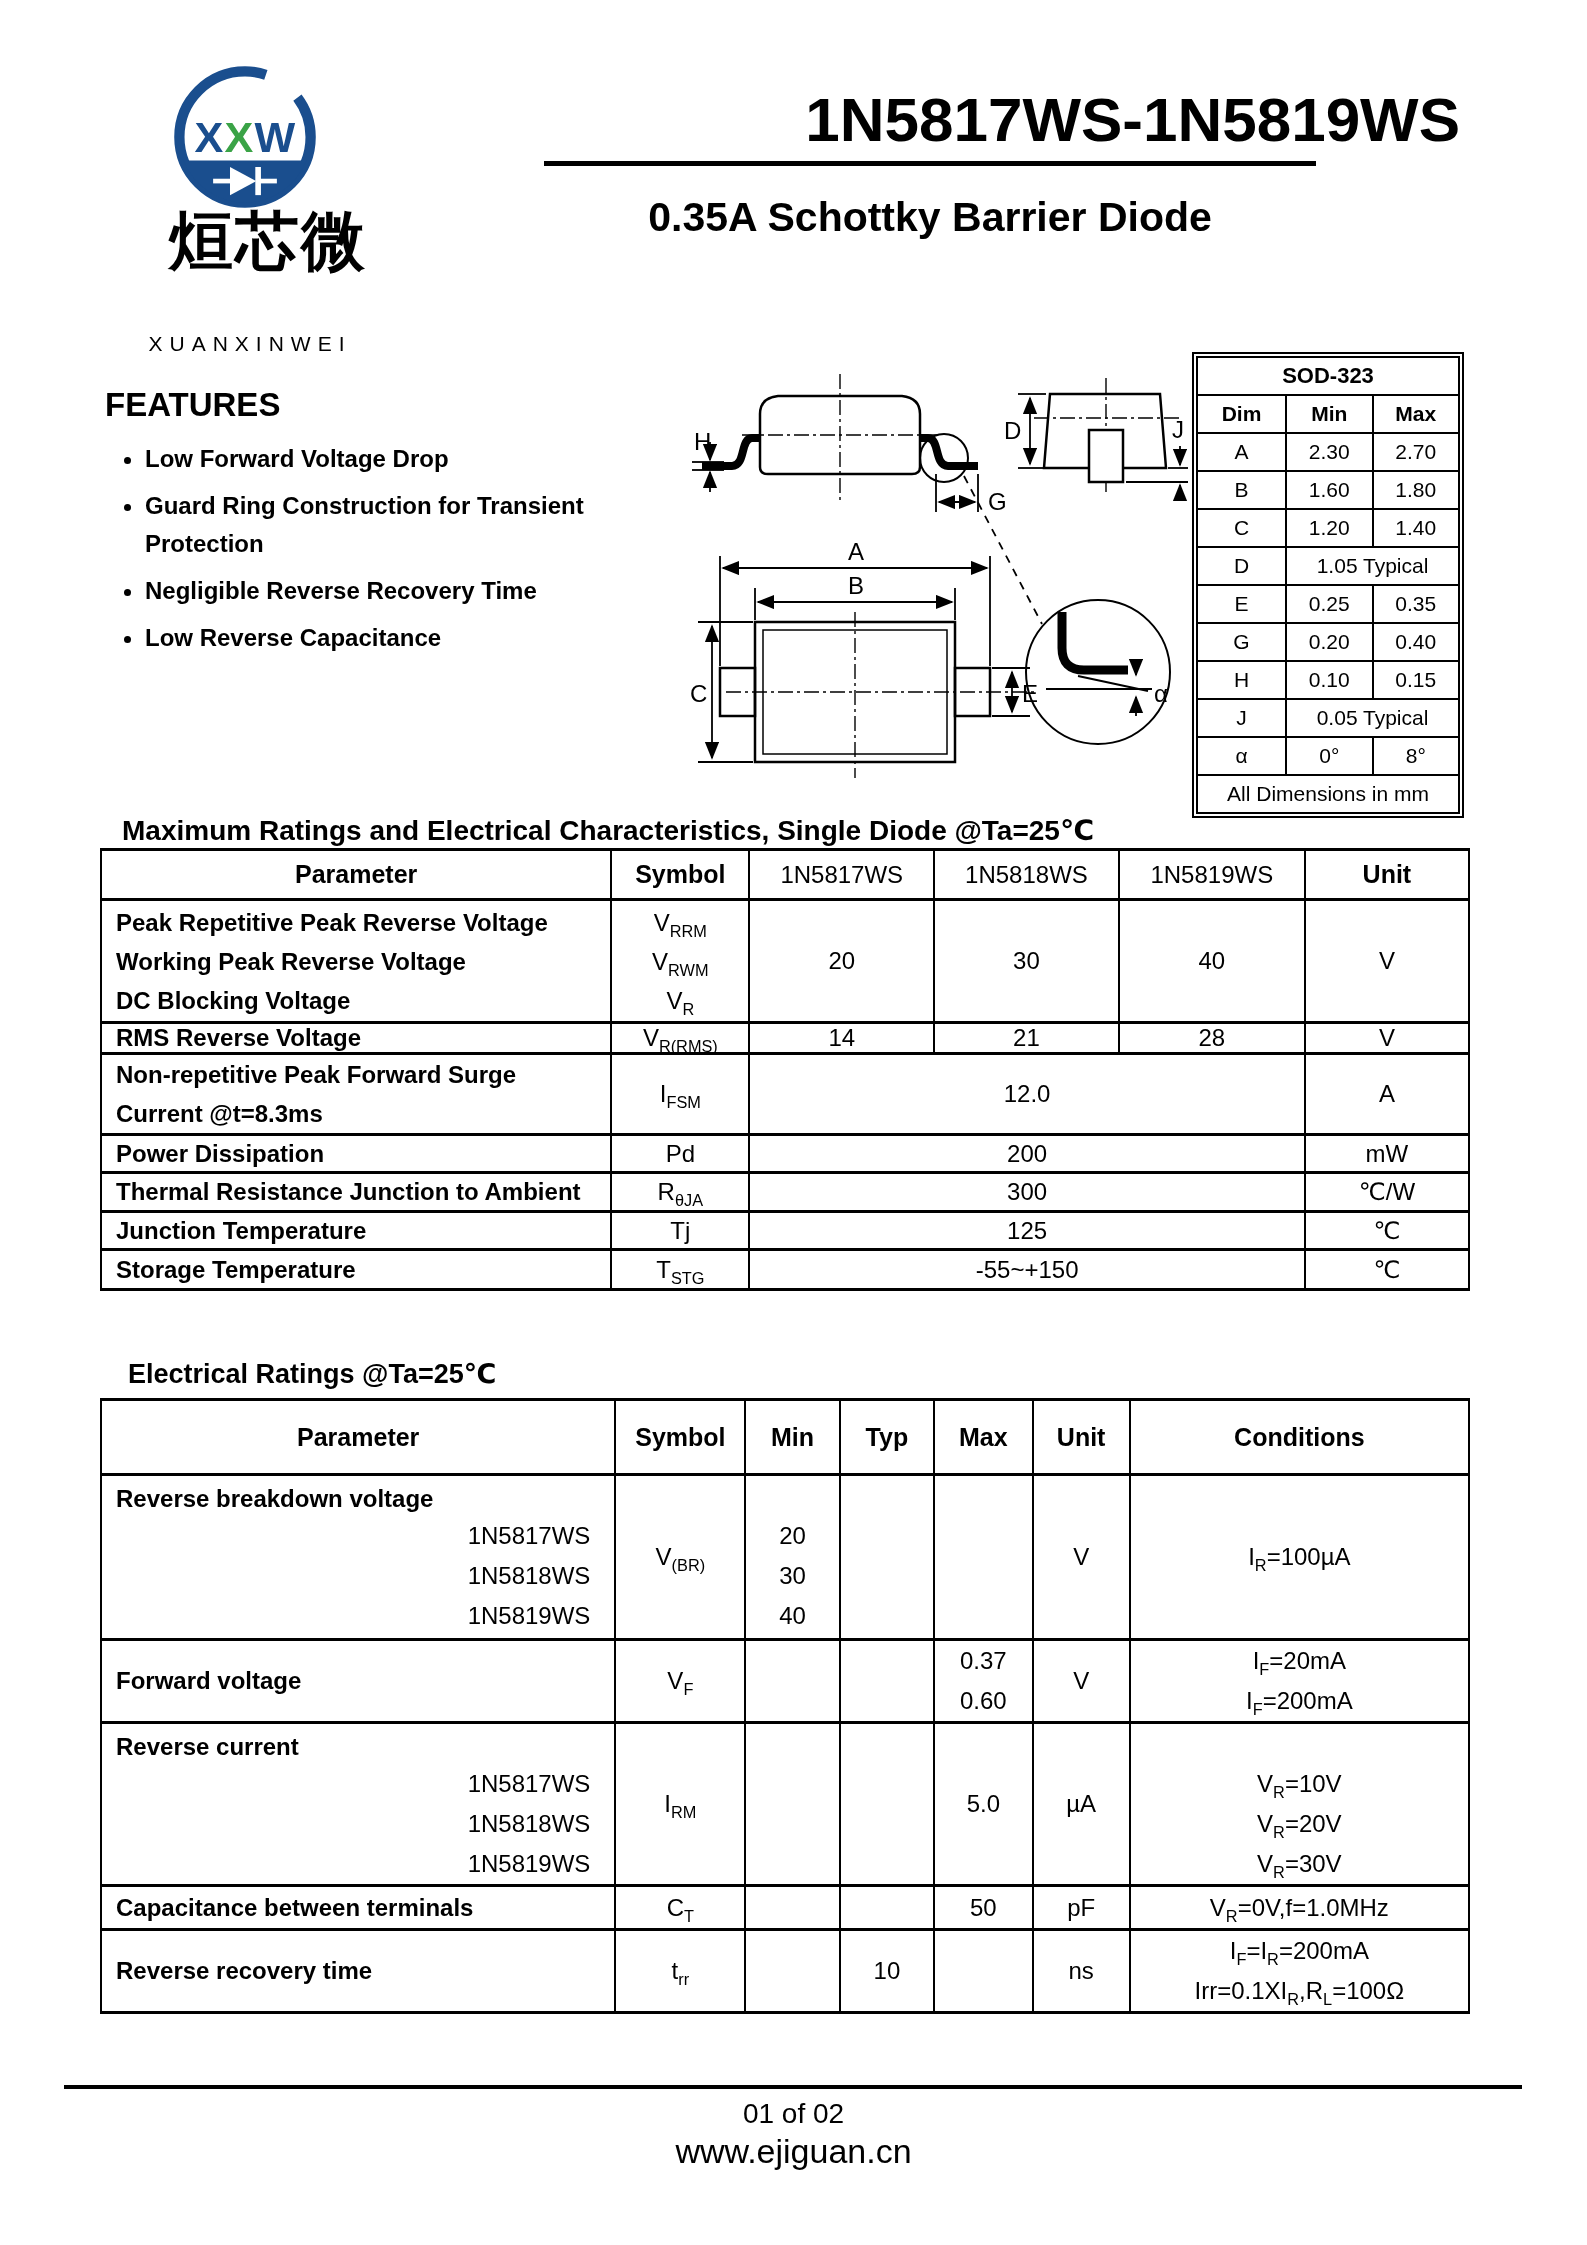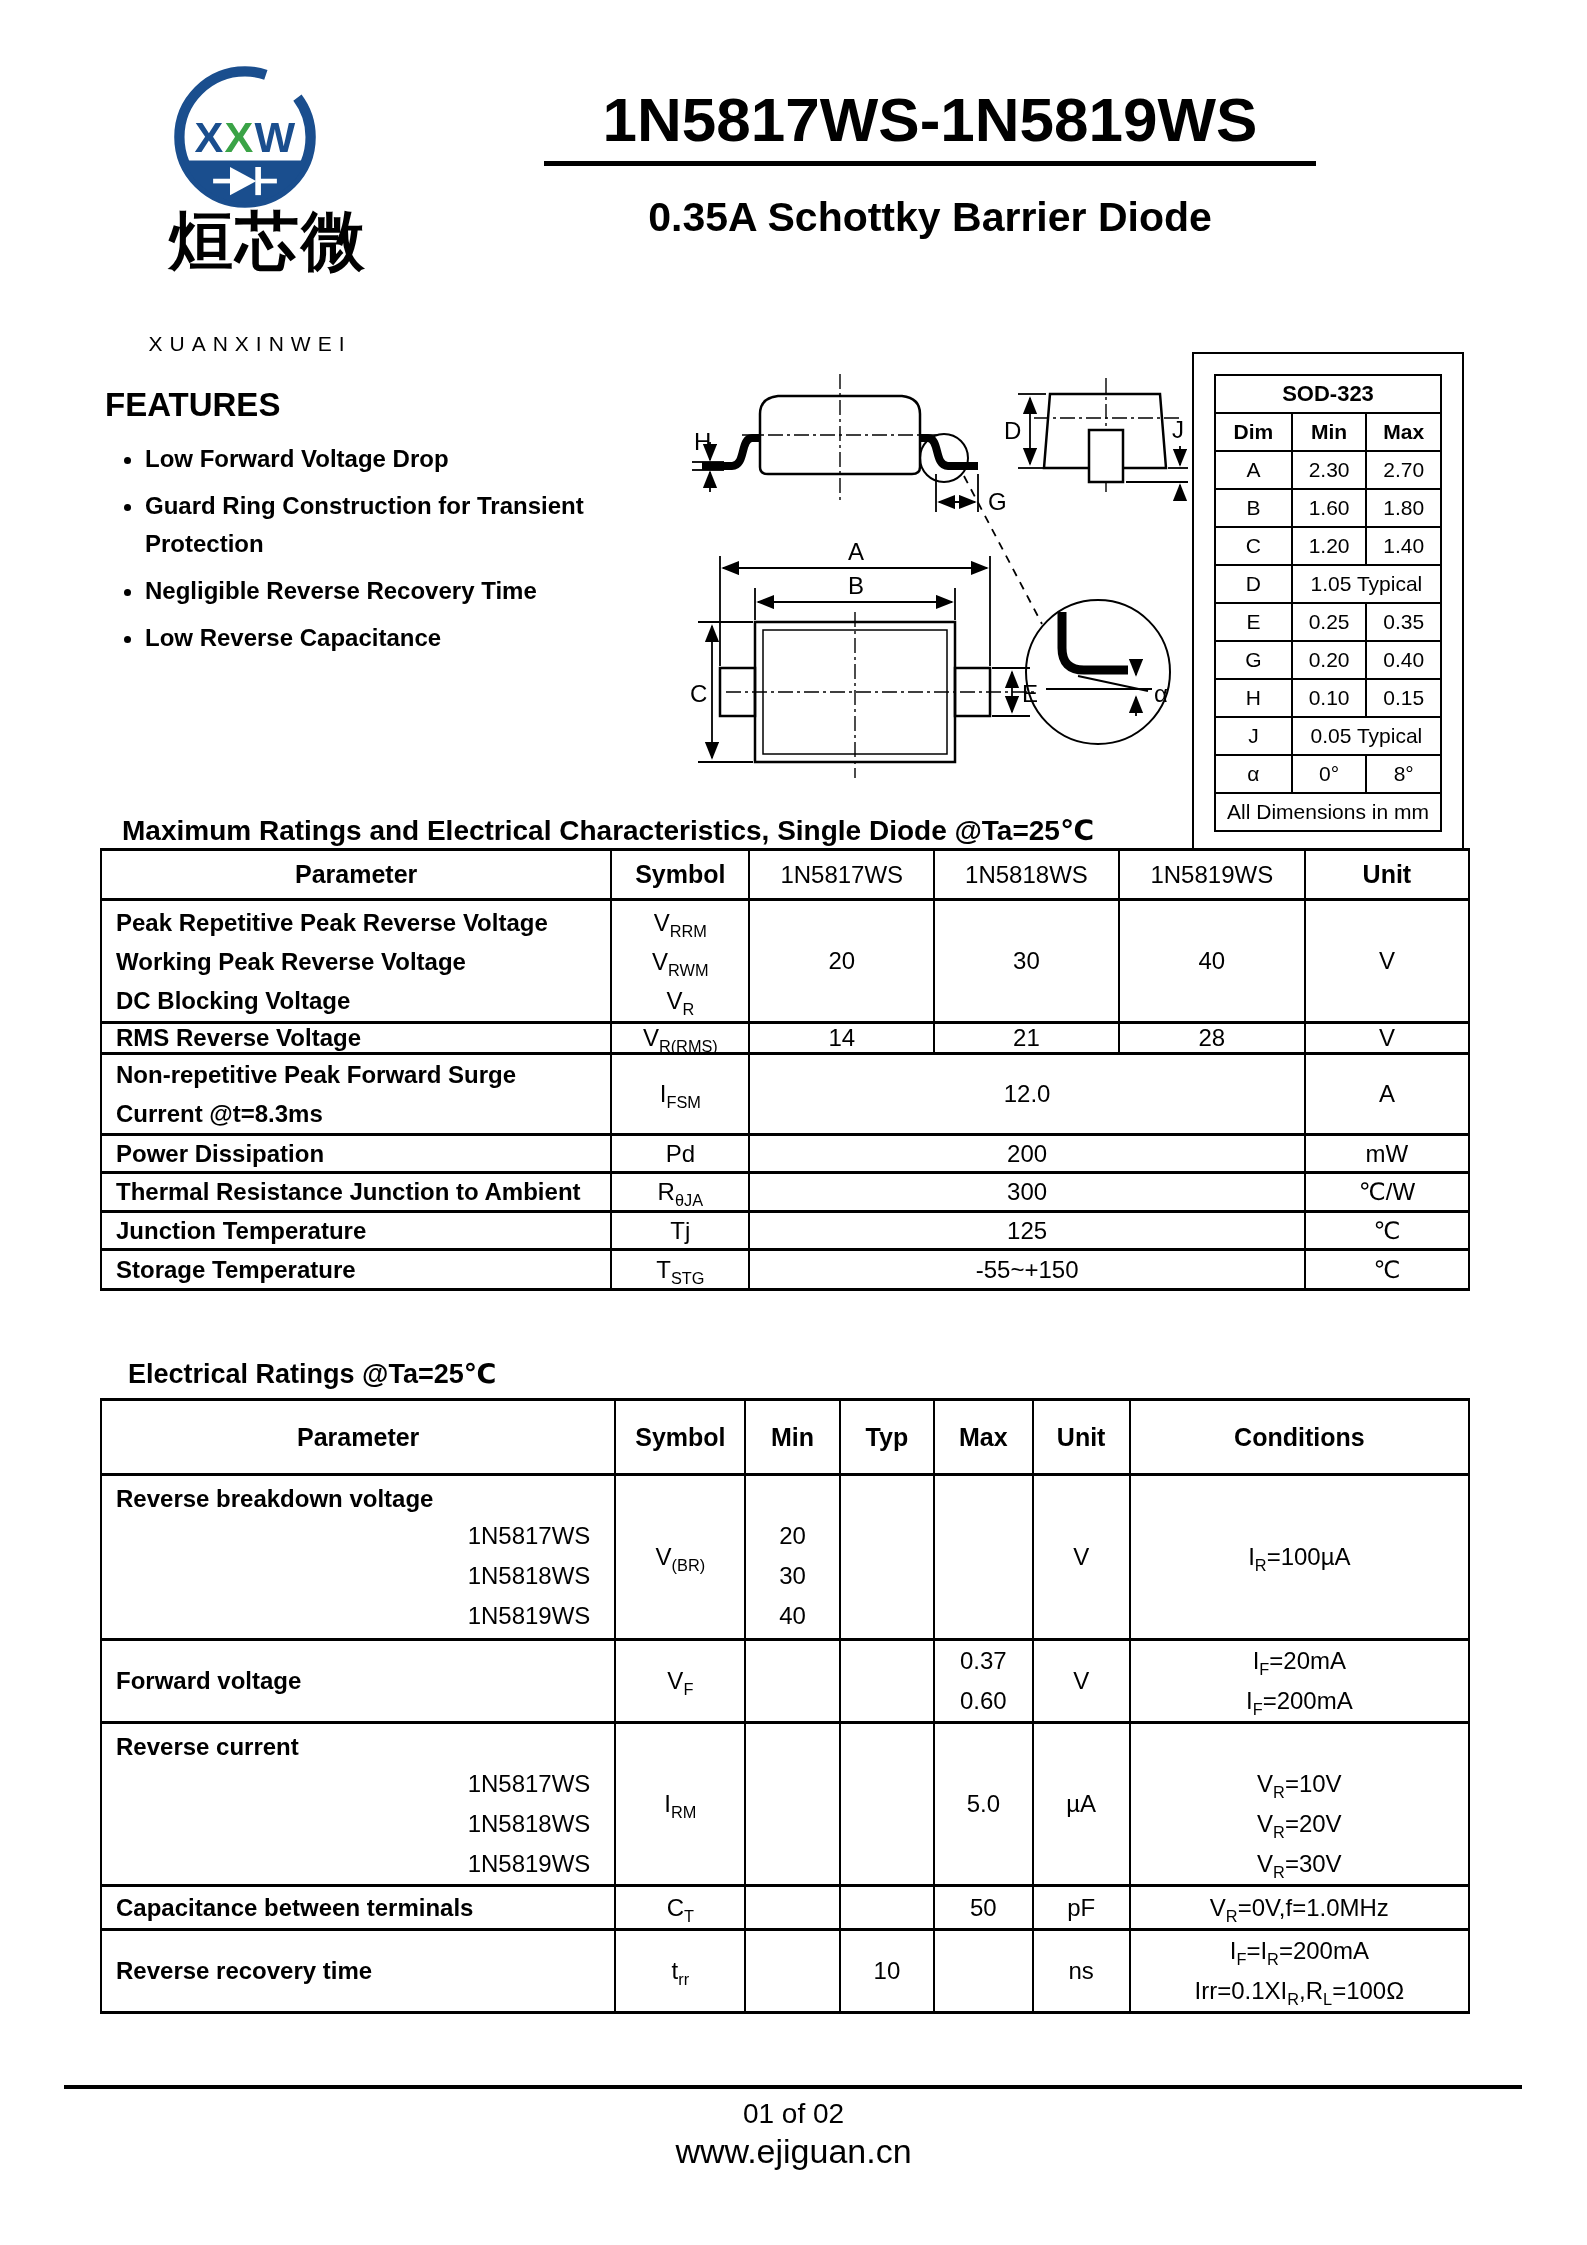--- a/index.html
+++ b/index.html
@@ -7,36 +7,36 @@
         font-family:"Liberation Sans","DejaVu Sans",sans-serif;overflow:hidden;}
   .abs{position:absolute;}
   sub{font-size:0.68em;line-height:0;}
 
   
   .logo-svg{left:170px;top:62px;width:150px;height:150px;}
   .brand-cn{left:133px;top:198px;width:234px;text-align:right;font-size:64px;font-weight:bold;letter-spacing:2px;}
   .brand-en{left:133px;top:284px;width:234px;text-align:center;font-size:21px;letter-spacing:7px;margin-top:48px;}
 
   .title-block{left:400px;top:84px;width:1060px;text-align:center;}
-  .part-title{font-size:62px;font-weight:bold;letter-spacing:0px;}
+  .part-title{font-size:62px;font-weight:bold;letter-spacing:0px;text-align:right;}
   .title-rule{width:772px;height:5px;background:#000;margin:6px auto 0 auto;}
   .subtitle{font-size:41px;font-weight:bold;margin-top:28px;}
 
   
   .features{left:105px;top:386px;width:470px;}
   .features-heading{font-size:33px;font-weight:bold;}
   .features ul{margin:16px 0 0 0;padding-left:40px;width:440px;}
   .features li{font-size:24px;font-weight:bold;line-height:38px;margin-bottom:9px;}
 
   
   .pkg-svg{left:690px;top:372px;width:500px;height:420px;}
   .pkg-svg text{font-family:"Liberation Sans","DejaVu Sans",sans-serif;font-size:24px;fill:#000;}
 
   
-  .sod-wrap{left:1192px;top:352px;width:272px;border:2px solid #000;padding:20px;box-sizing:border-box;background:#fff;}
+  .sod-wrap{left:1192px;top:352px;width:272px;border:2px solid #000;padding:2px;box-sizing:border-box;background:#fff;}
   .sod-table{width:100%;border-collapse:collapse;table-layout:fixed;}
   .sod-table th,.sod-table td{border:2px solid #000;height:36px;text-align:center;
        font-size:21px;padding:0 2px;}
   .sod-table .sod-title{font-size:22px;font-weight:bold;}
   .sod-table th{font-weight:bold;}
   .sod-table td{font-weight:normal;}
 
   
   .max-heading{left:122px;top:814px;font-size:28px;font-weight:bold;}
   .elec-heading{left:128px;top:1358px;font-size:27px;font-weight:bold;}

